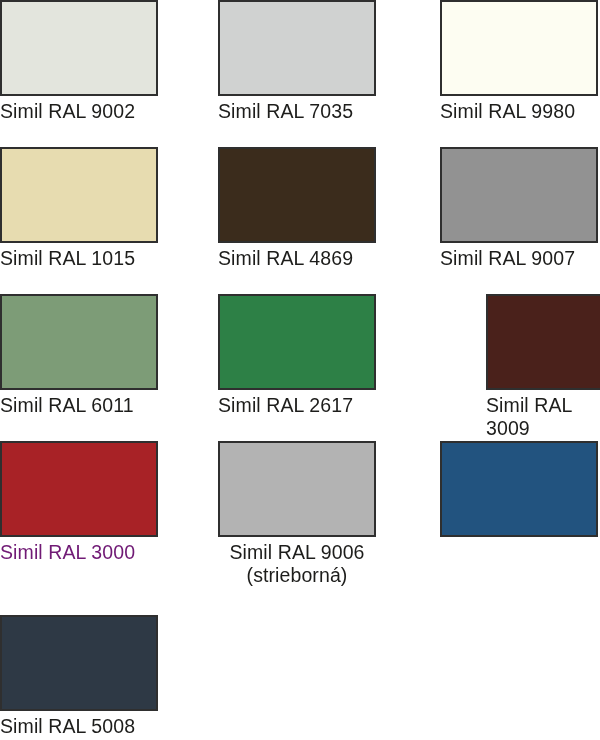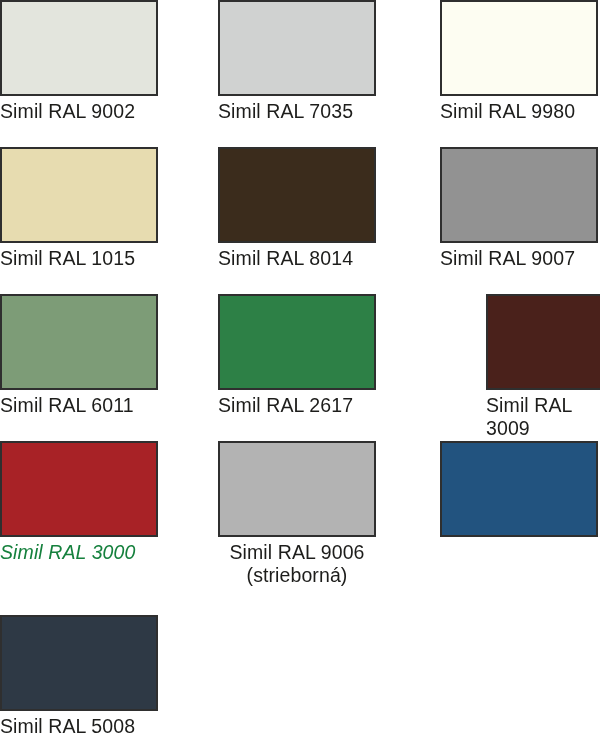--- a/index.html
+++ b/index.html
@@ -63,41 +63,41 @@
     <div class="swatch-cell" style="grid-area: 1 / 3;">
       <div class="swatch-chip" style="background: rgb(253, 253, 242); border-color: rgb(47, 47, 47);"></div>
       <div class="swatch-label" style="color: rgb(29, 29, 27);">Simil RAL 9980</div>
     </div>
     <div class="swatch-cell" style="grid-area: 2 / 1;">
       <div class="swatch-chip" style="background: rgb(231, 220, 176); border-color: rgb(47, 47, 47);"></div>
       <div class="swatch-label" style="color: rgb(29, 29, 27);">Simil RAL 1015</div>
     </div>
     <div class="swatch-cell" style="grid-area: 2 / 2;">
       <div class="swatch-chip" style="background: rgb(59, 44, 28); border-color: rgb(47, 47, 47);"></div>
-      <div class="swatch-label" style="color: rgb(29, 29, 27);">Simil RAL 8014</div>
+      <div class="swatch-label" style="color: rgb(29, 29, 27);">Simil RAL 4869</div>
     </div>
     <div class="swatch-cell" style="grid-area: 2 / 3;">
       <div class="swatch-chip" style="background: rgb(146, 146, 146); border-color: rgb(47, 47, 47);"></div>
       <div class="swatch-label" style="color: rgb(29, 29, 27);">Simil RAL 9007</div>
     </div>
     <div class="swatch-cell" style="grid-area: 3 / 1;">
       <div class="swatch-chip" style="background: rgb(125, 156, 119); border-color: rgb(47, 47, 47);"></div>
       <div class="swatch-label" style="color: rgb(29, 29, 27);">Simil RAL 6011</div>
     </div>
     <div class="swatch-cell" style="grid-area: 3 / 2;">
       <div class="swatch-chip" style="background: rgb(45, 128, 70); border-color: rgb(47, 47, 47);"></div>
       <div class="swatch-label" style="color: rgb(29, 29, 27);">Simil RAL 2617</div>
     </div>
     <div class="swatch-cell" style="grid-area: 3 / 3; padding-left: 46px;">
       <div class="swatch-chip" style="background: rgb(74, 33, 27); border-color: rgb(47, 47, 47);"></div>
       <div class="swatch-label" style="color: rgb(29, 29, 27);">Simil RAL 3009</div>
     </div>
     <div class="swatch-cell" style="grid-area: 4 / 1;">
       <div class="swatch-chip" style="background: rgb(168, 34, 38); border-color: rgb(47, 47, 47);"></div>
-      <div class="swatch-label" style="color: #15803d; font-style: italic;">Simil RAL 3000</div>
+      <div class="swatch-label" style="color: #701a75;">Simil RAL 3000</div>
     </div>
     <div class="swatch-cell" style="grid-area: 4 / 2;">
       <div class="swatch-chip" style="background: rgb(179, 179, 179); border-color: rgb(47, 47, 47);"></div>
       <div class="swatch-label centered" style="color: rgb(29, 29, 27);">Simil RAL 9006
 (strieborná)</div>
     </div>
     <div class="swatch-cell" style="grid-area: 4 / 3;">
       <div class="swatch-chip" style="background: rgb(34, 83, 127); border-color: rgb(47, 47, 47);"></div>
     </div>
     <div class="swatch-cell" style="grid-area: 5 / 1;">

